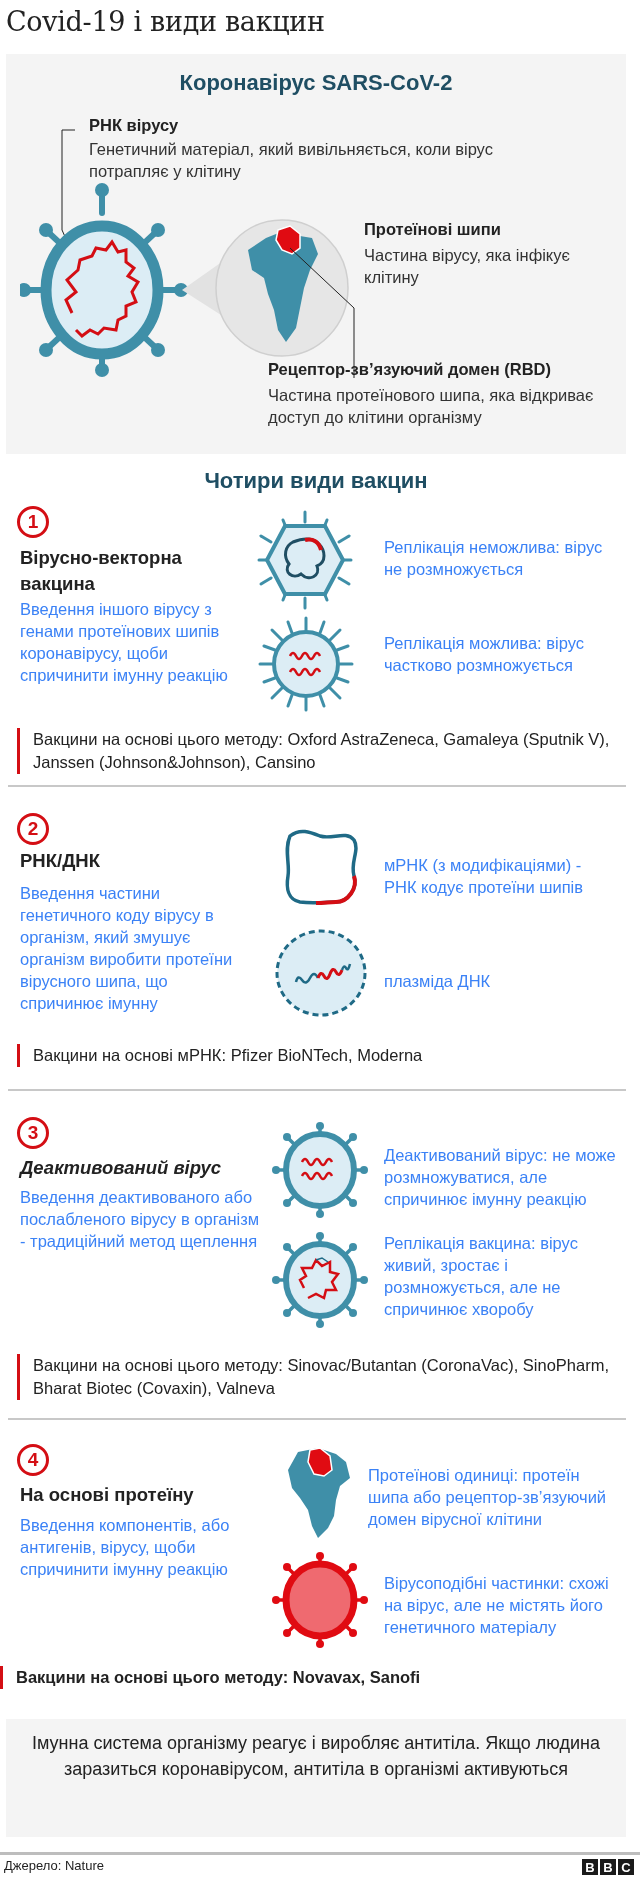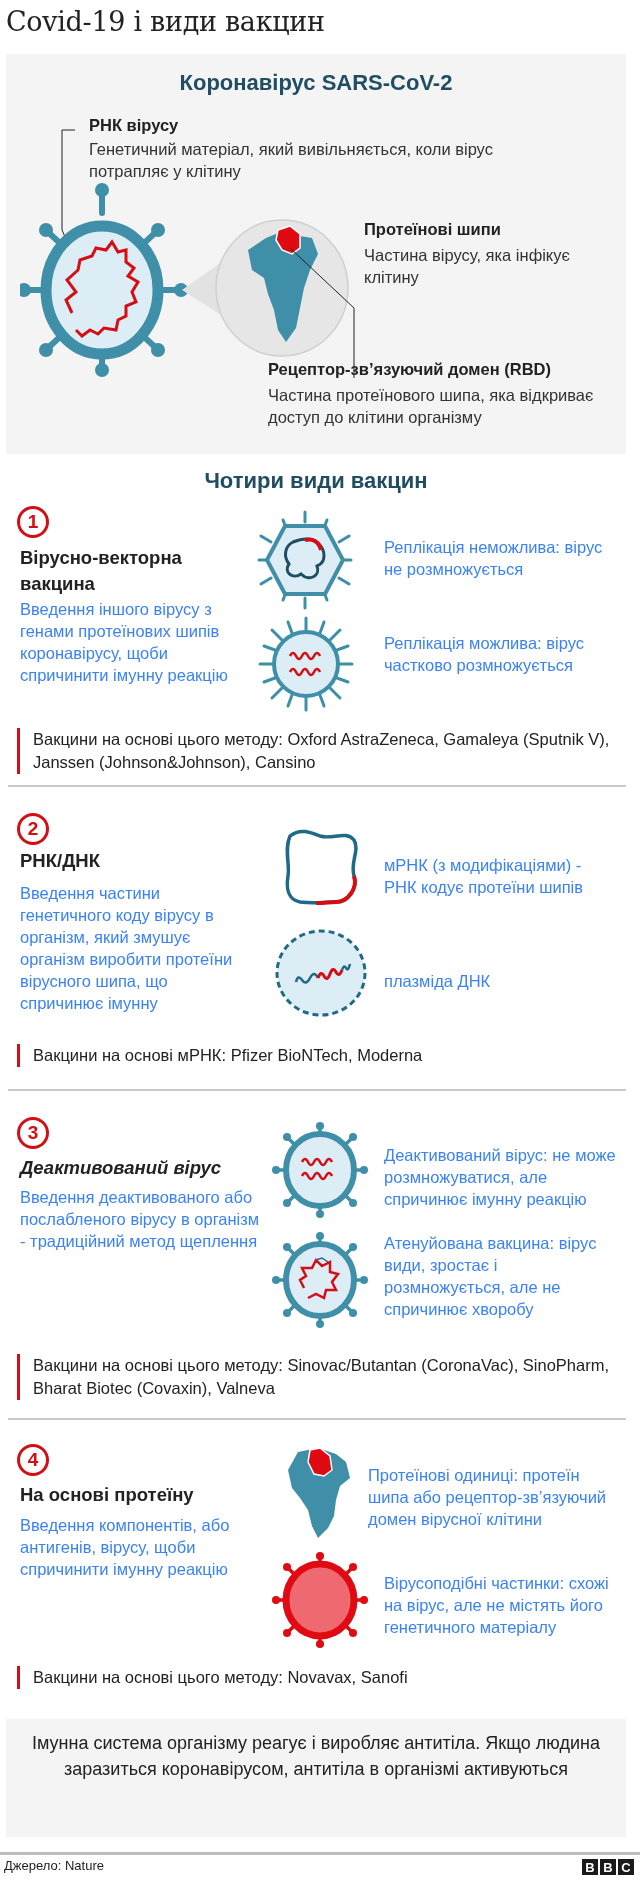--- a/index.html
+++ b/index.html
@@ -197,21 +197,21 @@
       <circle cx="92" cy="48" r="4"></circle>
     <circle cx="15" cy="15" r="4"></circle>
       <circle cx="81" cy="15" r="4"></circle>
       <circle cx="15" cy="81" r="4"></circle>
       <circle cx="81" cy="81" r="4"></circle>
   </g>
   <ellipse cx="48" cy="48" rx="34" ry="36" fill="#dcedf5" stroke="#3f8fa8" stroke-width="6"></ellipse>
   <polyline points="32,56 28,48 34,44 30,36 40,36 44,28 50,34 58,30 58,40 66,42 60,50 64,58 54,58 52,66 44,62 36,66" fill="none" stroke="#d40e14" stroke-width="2.5"></polyline>
   <polyline points="44,28 50,26 56,30" fill="none" stroke="#1f6a86" stroke-width="1.5"></polyline>
 </svg>
-<div class="abs desc" style="left:384px;top:1232px;width:220px;">Атенуйована вакцина: вірус види, зростає і розмножується, але не спричинює хворобу</div>
+<div class="abs desc" style="left:384px;top:1232px;width:220px;">Реплікація вакцина: вірус живий, зростає і розмножується, але не спричинює хворобу</div>
 
 <div class="abs note" style="left:17px;top:1354px;width:600px;">Вакцини на основі цього методу: Sinovac/Butantan (CoronaVac), SinoPharm, Bharat Biotec (Covaxin), Valneva</div>
 <div class="abs rule" style="top:1418px;"></div>
 
 <div class="abs num" style="left:17px;top:1444px;">4</div>
 <div class="abs sec-title" style="left:20px;top:1482px;width:240px;">На основі протеїну</div>
 <div class="abs desc" style="left:20px;top:1514px;width:250px;">Введення компонентів, або антигенів, вірусу, щоби спричинити імунну реакцію</div>
 
 <svg class="abs" style="left:286px;top:1448px;" width="70" height="92" viewBox="0 0 70 92">
   <path d="M12,4 L32,0 L50,6 L60,14 L64,30 L54,38 L50,52 L48,68 L42,80 L32,90 L26,78 L22,62 L14,50 L6,40 L2,22 Z" fill="#3f8fa8"></path>
@@ -237,21 +237,21 @@
       <circle cx="92" cy="48" r="4"></circle>
     <circle cx="15" cy="15" r="4"></circle>
       <circle cx="81" cy="15" r="4"></circle>
       <circle cx="15" cy="81" r="4"></circle>
       <circle cx="81" cy="81" r="4"></circle>
   </g>
   <ellipse cx="48" cy="48" rx="34" ry="36" fill="#ef6a70" stroke="#e00b12" stroke-width="7"></ellipse>
 </svg>
 <div class="abs desc" style="left:384px;top:1572px;width:230px;">Вірусоподібні частинки: схожі на вірус, але не містять його генетичного матеріалу</div>
 
-<div class="abs note" style="left:17px;top:1666px;width:600px;">Вакцини на основі цього методу: Novavax, Sanofi</div>
+<div class="abs note" style="left:0;top:1666px;width:600px;font-weight:bold;">Вакцини на основі цього методу: Novavax, Sanofi</div>
 
 <div class="abs box" style="left:6px;top:1719px;width:620px;height:118px;"></div>
 <div class="abs" style="left:20px;top:1730px;width:592px;text-align:center;font-size:18px;line-height:26px;color:#222;">Імунна система організму реагує і виробляє антитіла. Якщо людина заразиться коронавірусом, антитіла в організмі активуються</div>
 
 <div class="abs footer-rule" style="top:1852px;"></div>
 <div class="abs" style="left:4px;top:1858px;font-size:13px;color:#222;">Джерело: Nature</div>
 <div class="abs bbc" style="left:582px;top:1859px;">
   <span>B</span>
   <span>B</span>
   <span>C</span>

